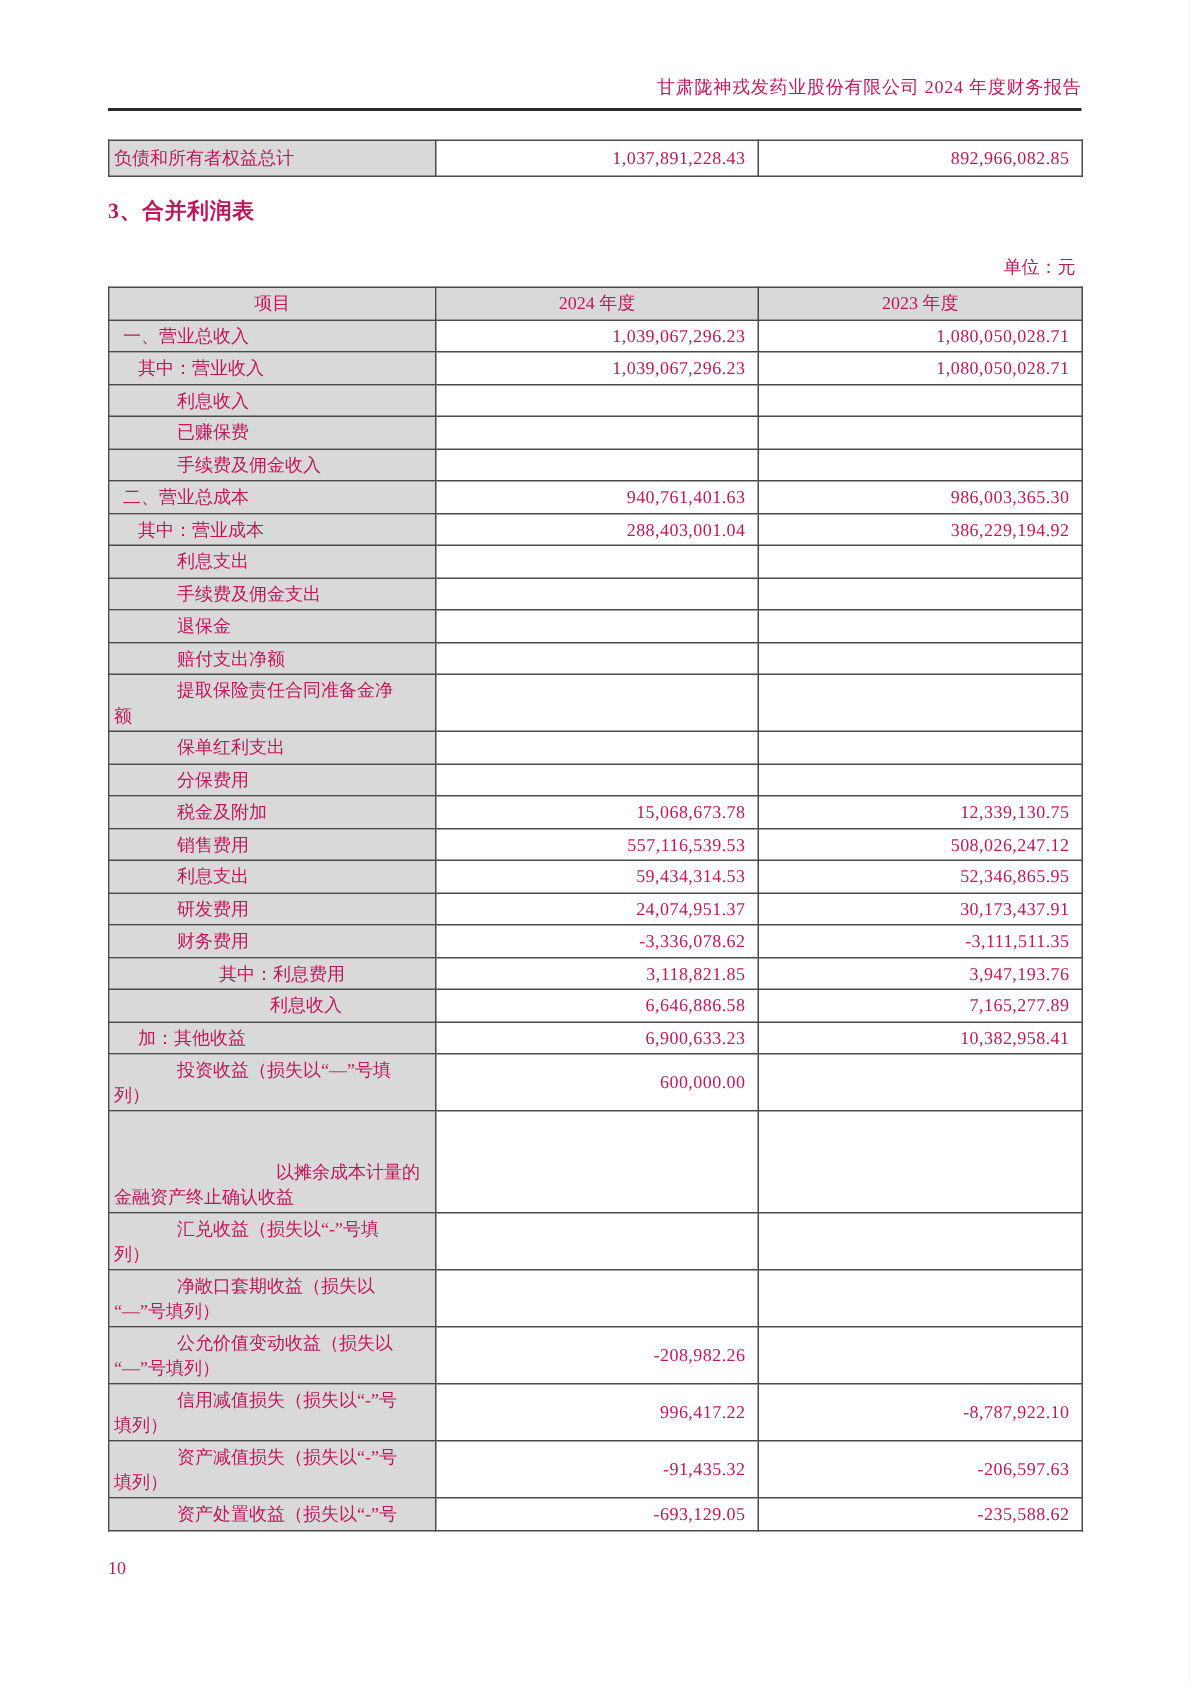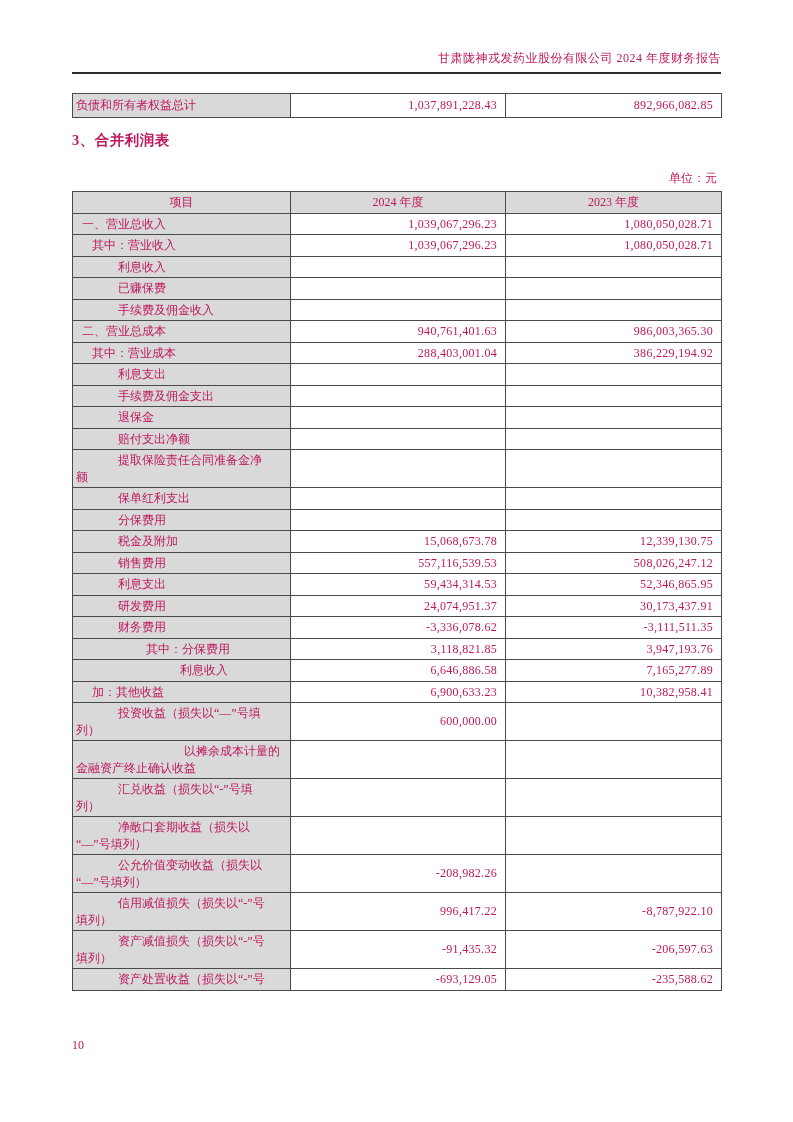--- a/index.html
+++ b/index.html
@@ -250,21 +250,21 @@
         </tr>
         <tr>
           <td class="c-label">
             <p class="lbl" style="text-indent: 42px;">财务费用</p>
           </td>
           <td class="c-num">-3,336,078.62</td>
           <td class="c-num">-3,111,511.35</td>
         </tr>
         <tr>
           <td class="c-label">
-            <p class="lbl" style="text-indent: 70px;">其中：分保费用</p>
+            <p class="lbl" style="text-indent: 70px;">其中：利息费用</p>
           </td>
           <td class="c-num">3,118,821.85</td>
           <td class="c-num">3,947,193.76</td>
         </tr>
         <tr>
           <td class="c-label">
             <p class="lbl" style="text-indent: 104px;">利息收入</p>
           </td>
           <td class="c-num">6,646,886.58</td>
           <td class="c-num">7,165,277.89</td>
@@ -279,21 +279,21 @@
         <tr>
           <td class="c-label">
             <p class="lbl" style="text-indent: 42px;">投资收益（损失以“—”号填
 列）</p>
           </td>
           <td class="c-num">600,000.00</td>
           <td class="c-num"></td>
         </tr>
         <tr>
           <td class="c-label">
-            <p class="lbl" style="text-indent: 108px;">以摊余成本计量的
+            <p class="lbl" style="text-indent: 108px; margin-top: 30px;">以摊余成本计量的
 金融资产终止确认收益</p>
           </td>
           <td class="c-num"></td>
           <td class="c-num"></td>
         </tr>
         <tr>
           <td class="c-label">
             <p class="lbl" style="text-indent: 42px;">汇兑收益（损失以“-”号填
 列）</p>
           </td>

